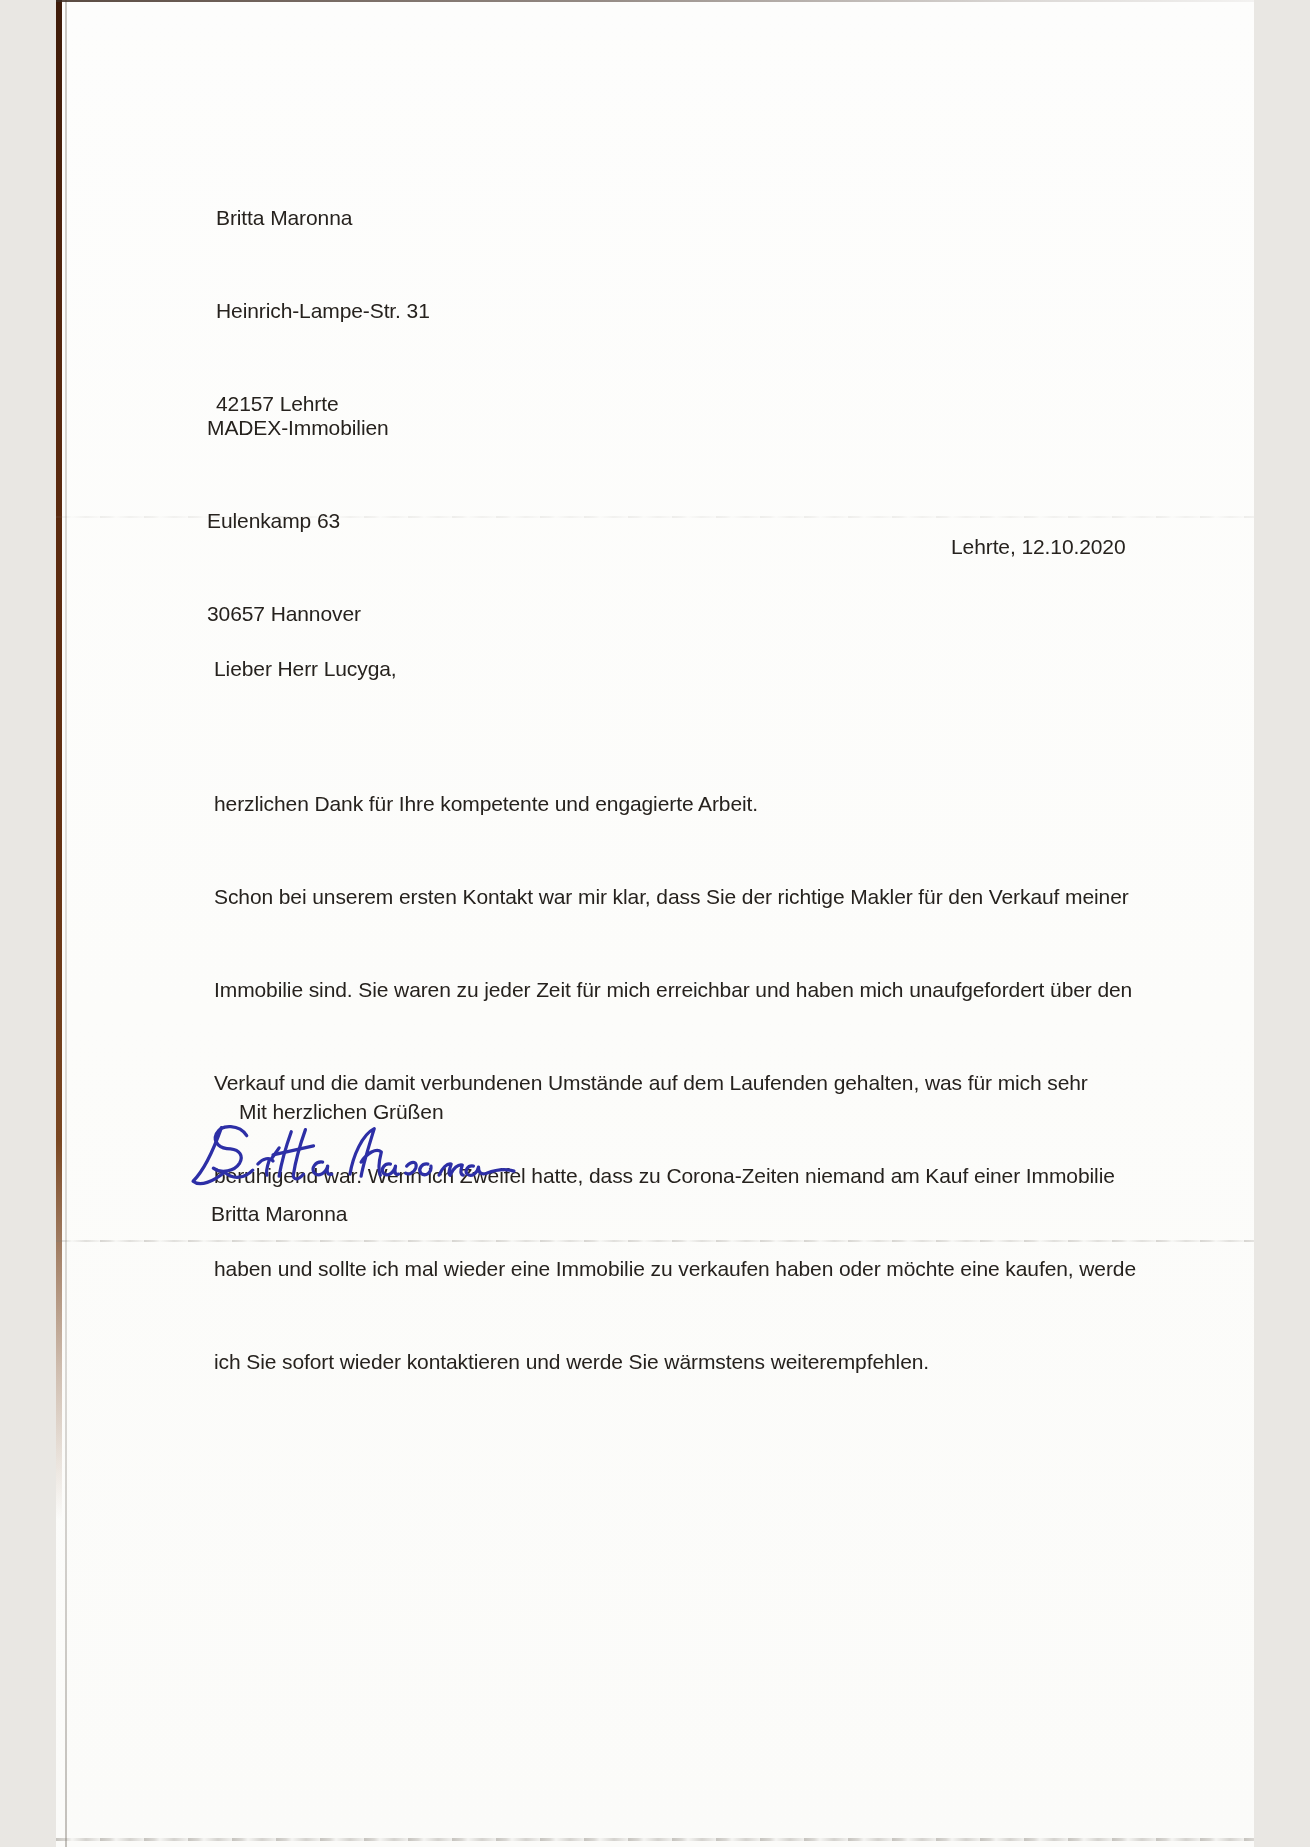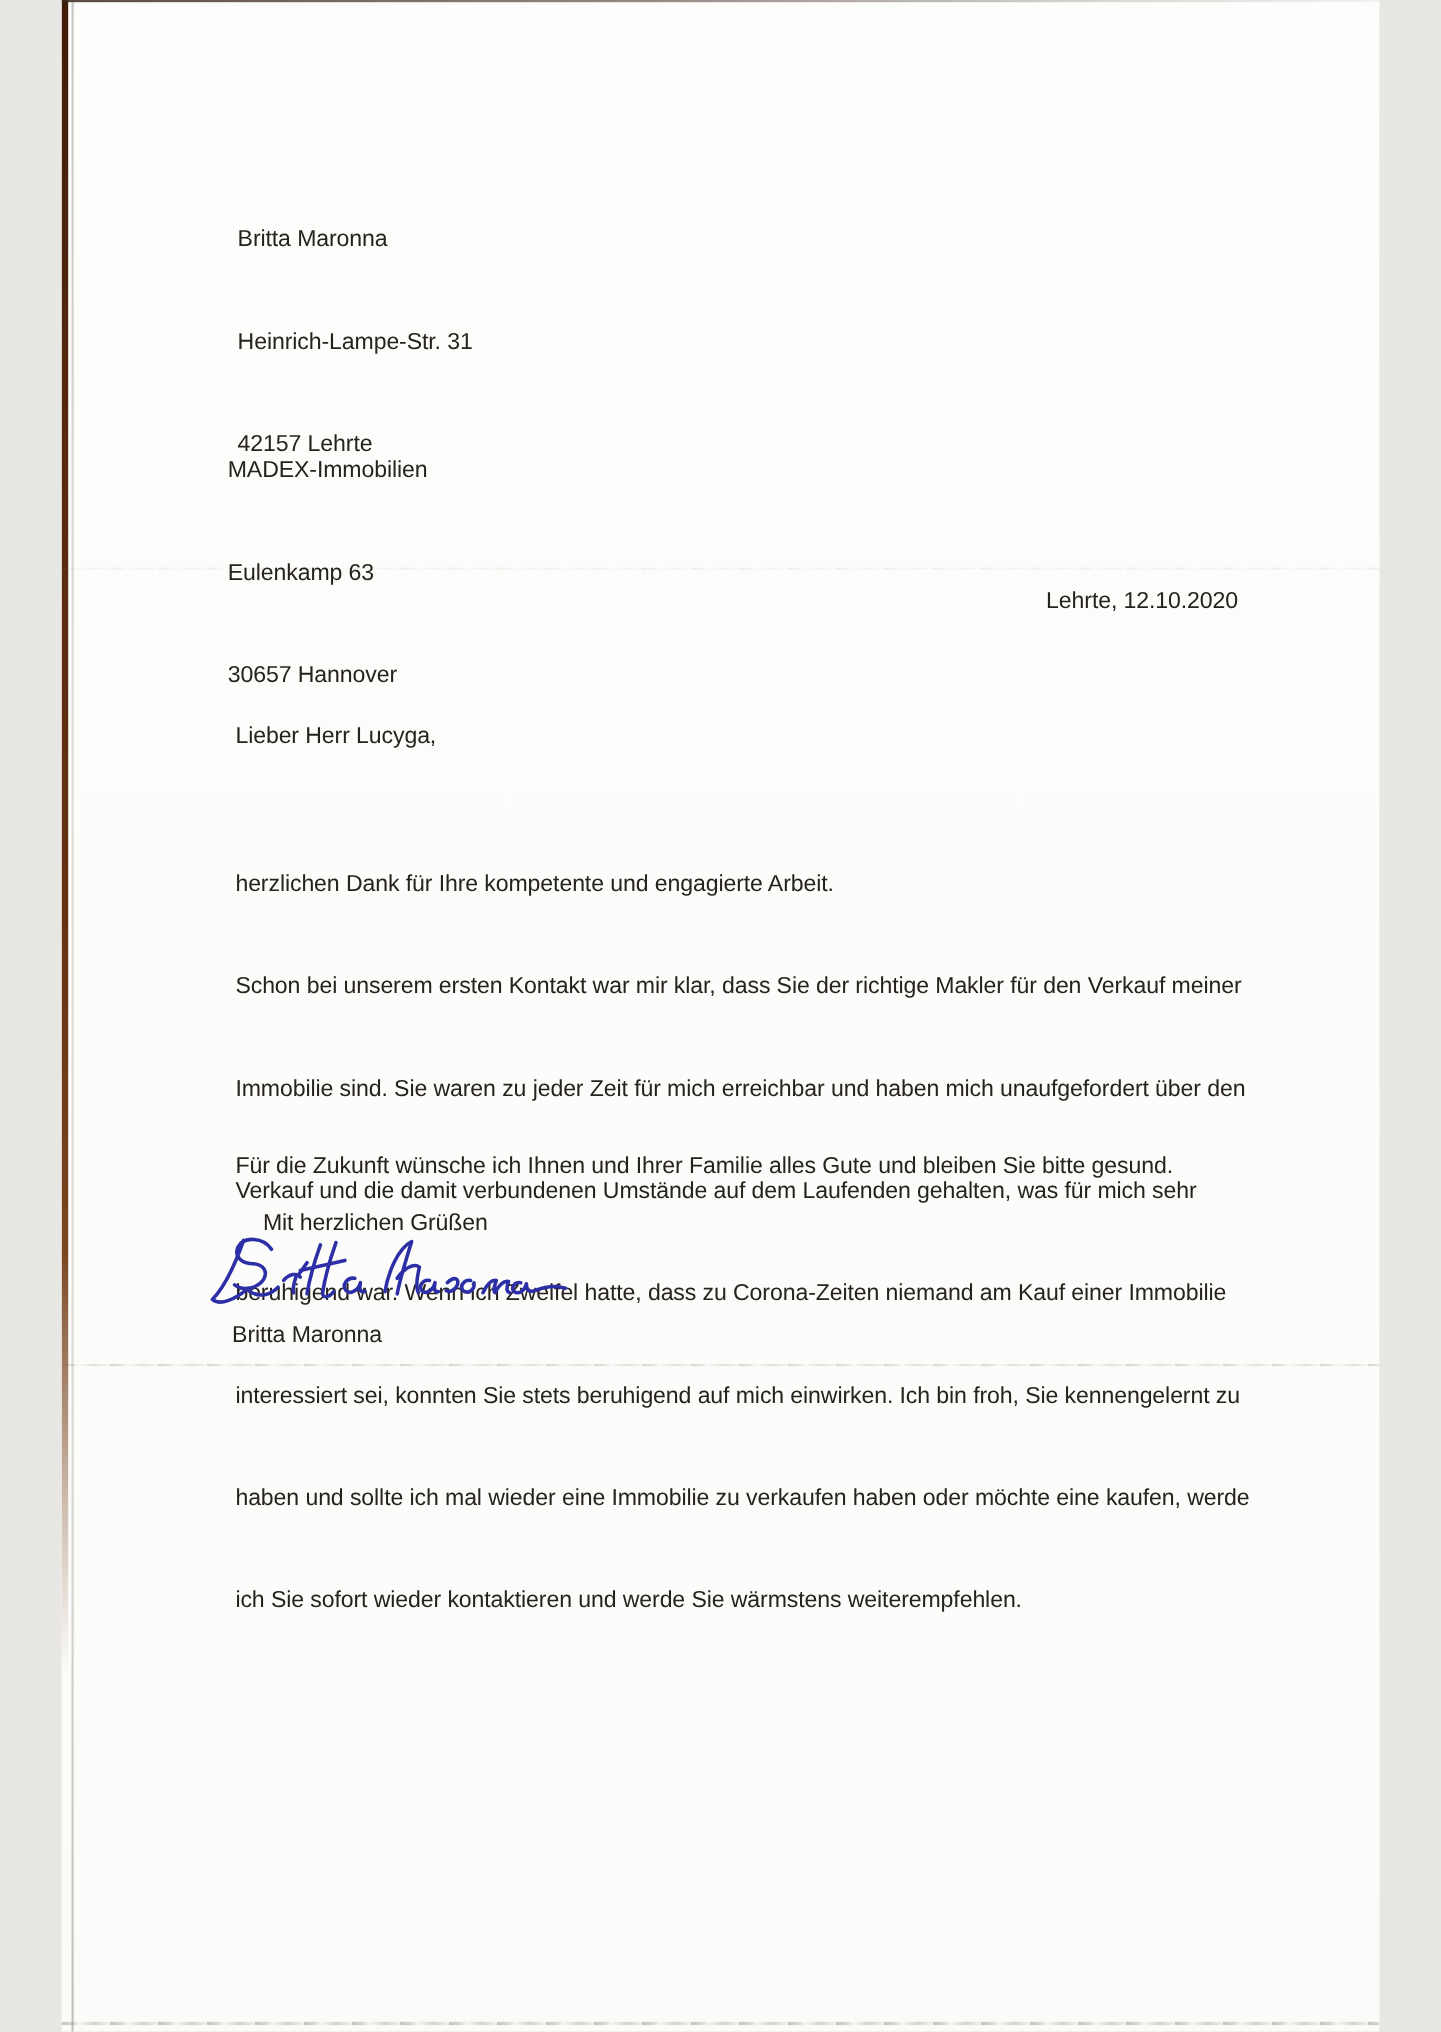--- a/index.html
+++ b/index.html
@@ -86,28 +86,24 @@
   <div class="dateline txt">Lehrte, 12.10.2020</div>
 
   <div class="salutation txt">Lieber Herr Lucyga,</div>
 
   <div class="body-para-1 txt">
     <div class="line">herzlichen Dank für Ihre kompetente und engagierte Arbeit.</div>
     <div class="line">Schon bei unserem ersten Kontakt war mir klar, dass Sie der richtige Makler für den Verkauf meiner</div>
     <div class="line">Immobilie sind. Sie waren zu jeder Zeit für mich erreichbar und haben mich unaufgefordert über den</div>
     <div class="line">Verkauf und die damit verbundenen Umstände auf dem Laufenden gehalten, was für mich sehr</div>
     <div class="line">beruhigend war. Wenn ich Zweifel hatte, dass zu Corona-Zeiten niemand am Kauf einer Immobilie</div>
-    <div class="line">interessiert sei, konnten Sie stets beruhigend auf mich einwirken. Ich bin froh, Sie kennengelernt zu</div>
     <div class="line">haben und sollte ich mal wieder eine Immobilie zu verkaufen haben oder möchte eine kaufen, werde</div>
     <div class="line">ich Sie sofort wieder kontaktieren und werde Sie wärmstens weiterempfehlen.</div>
   </div>
 
-  <div class="body-para-2 txt">
-    <div class="line">Für die Zukunft wünsche ich Ihnen und Ihrer Familie alles Gute und bleiben Sie bitte gesund.</div>
-  </div>
 
   <div class="closing txt">Mit herzlichen Grüßen</div>
 
   <svg class="signature-svg" viewBox="0 0 330 72" aria-hidden="true">
     <g fill="none" stroke="#2d2fa6" stroke-width="3.2" stroke-linecap="round" stroke-linejoin="round">
       <path d="M60,13 C53,2 35,1 30,11 C26,20 34,26 44,26 C53,27 57,33 53,40 C48,48 35,51 27,45"></path>
       <path d="M35,5 C29,22 20,45 7,58 C14,64 27,58 38,49 C47,57 58,55 66,47"></path>
       <path d="M71,41 C76,35 83,34 86,38 M82,38 C80,44 79,49 80,52"></path>
       <path d="M92,25 L85,35"></path>
       <path d="M104,9 C99,23 94,41 92,53 M118,7 C113,21 108,39 106,52 C106,57 111,57 116,51"></path>

